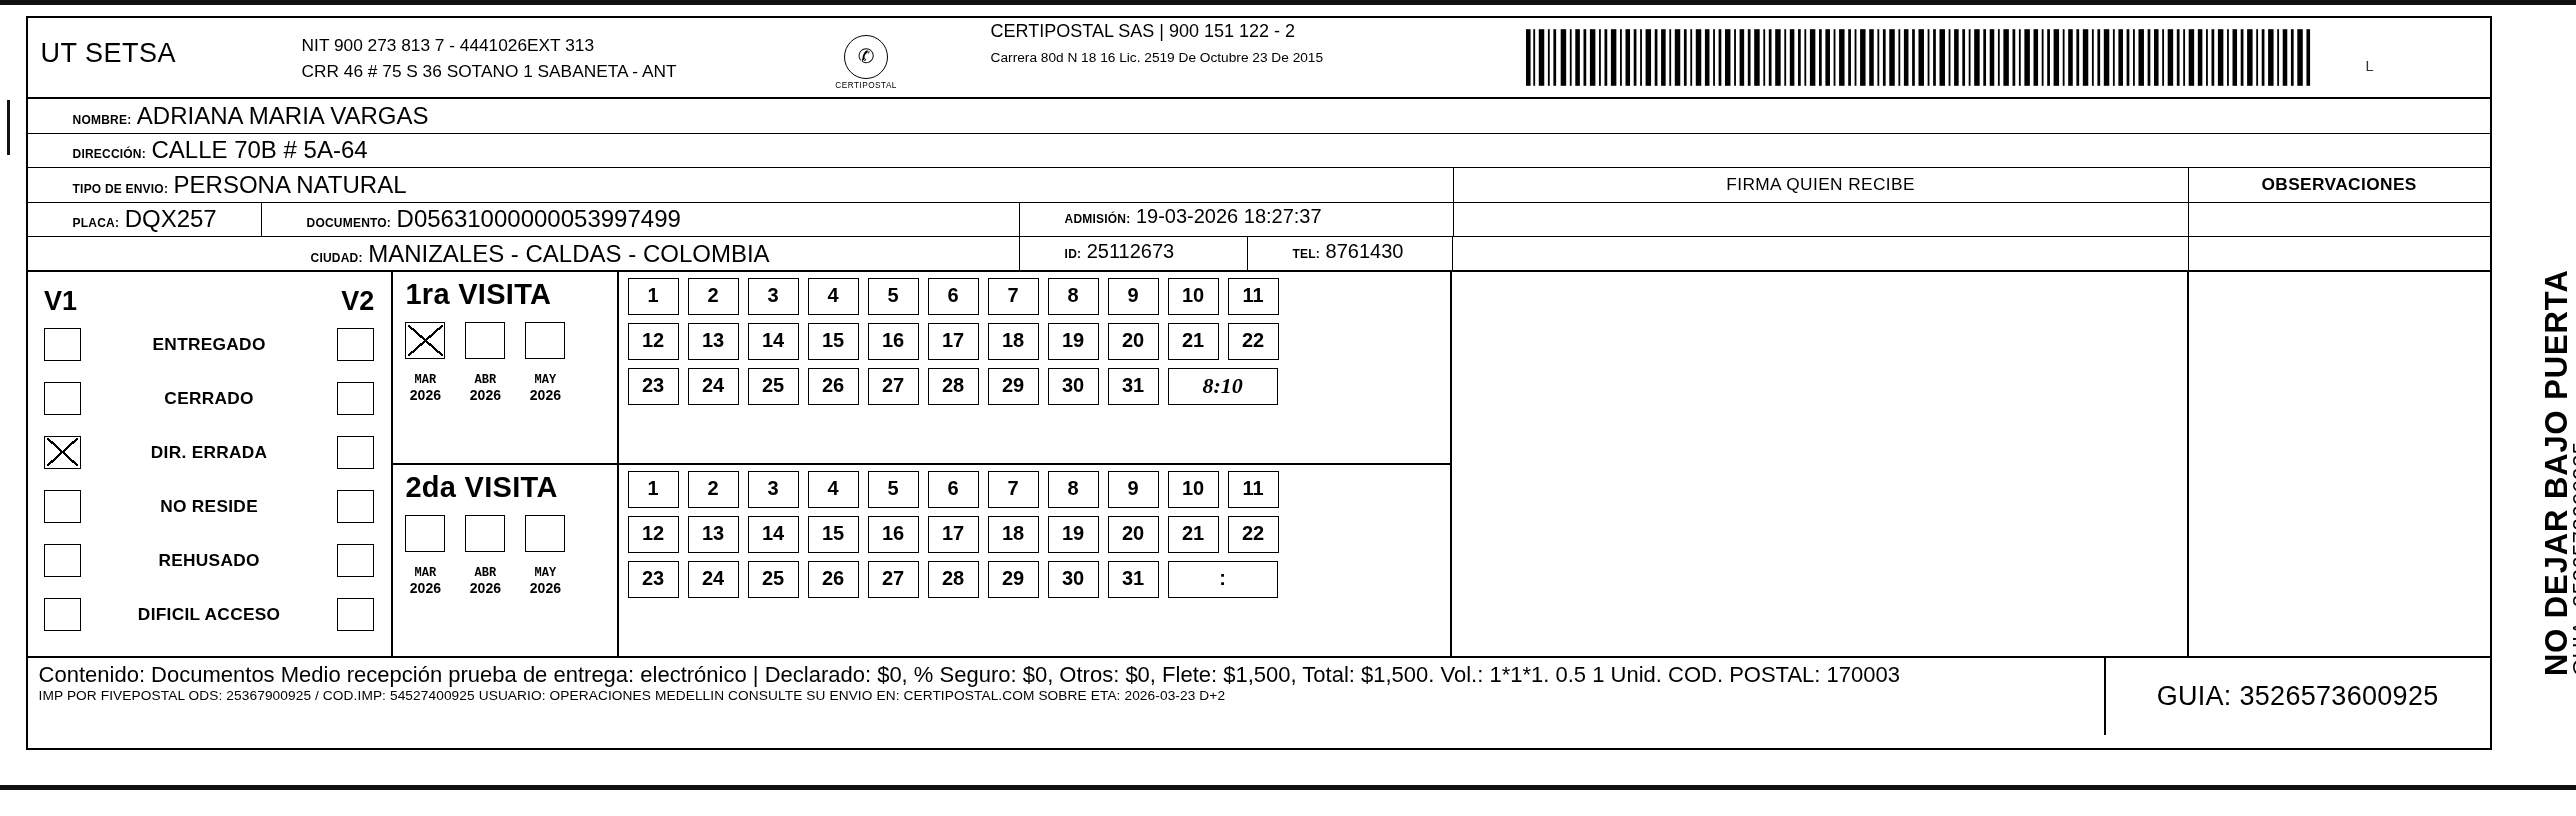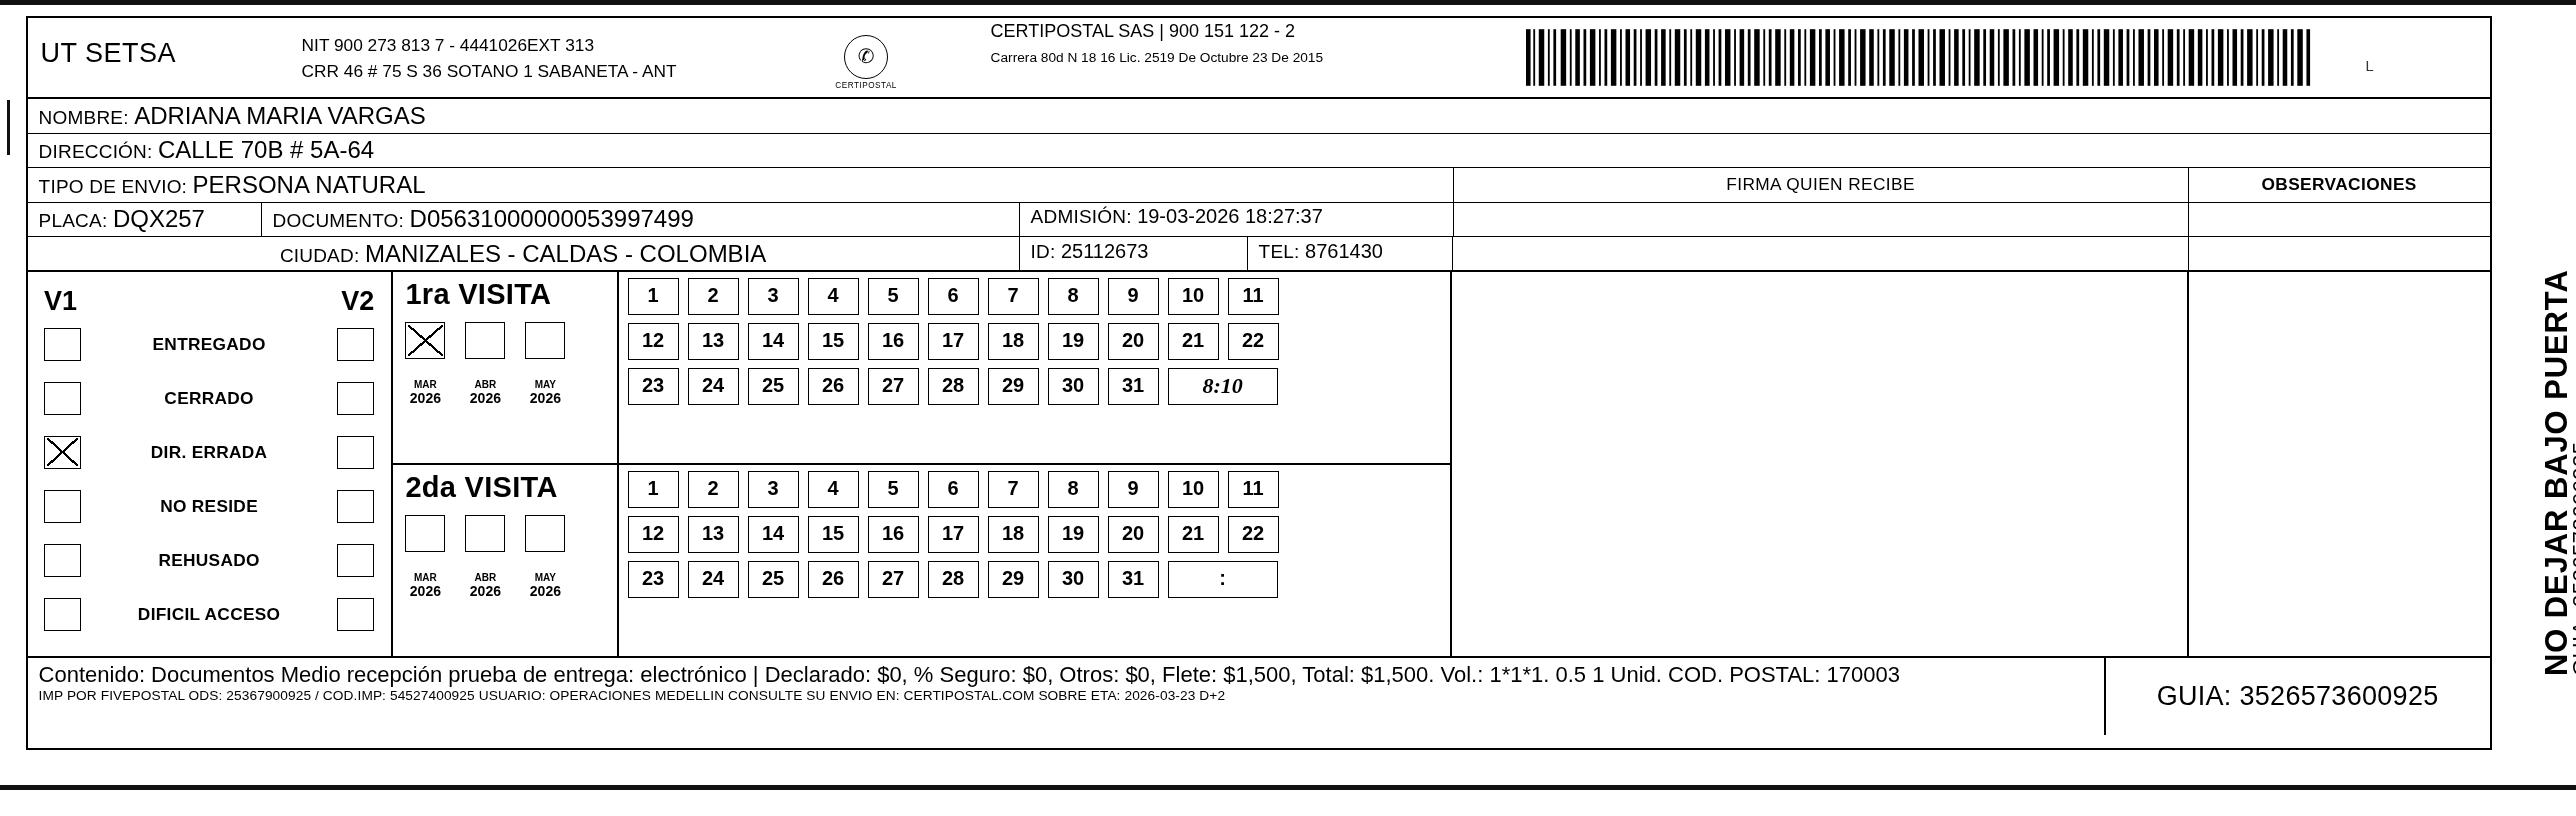--- a/index.html
+++ b/index.html
@@ -25,21 +25,21 @@
   }
   .hdr .logo .lbl{font-size:8.2px;letter-spacing:0.5px;margin-top:1.8px;}
   .hdr .cert{position:absolute;left:941px;top:0;font-size:18px;line-height:26.5px;margin-left:22px;}
   .hdr .cert .sub{font-size:13.7px;}
   .hdr .barcode{position:absolute;left:1498px;top:11px;width:785px;height:57px;}
   .hdr .barcode svg{display:block;}
   .hdr .tail{position:absolute;left:2338px;top:40px;font-size:14.6px;color:#333;}
 
   
   .row{border-bottom:1.8px solid #000;padding:2.7px 11px;font-size:0;white-space:nowrap;}
-  .k{font-size:19px;font-weight:normal;letter-spacing:0.2px;vertical-align:baseline;}
+  .k{font-size:12px;font-weight:bold;letter-spacing:0.2px;vertical-align:baseline;margin-left:34px;}
   .v{font-size:24px;vertical-align:baseline;margin-left:5.5px;}
 
   
   .split{display:flex;border-bottom:1.8px solid #000;}
   .split .left{flex:0 0 1425px;box-sizing:border-box;}
   .split .cellbox{padding:2.7px 11px;white-space:nowrap;font-size:0;}
   .vline{border-left:1.8px solid #000;}
 
   .tipo-right{flex:1;display:flex;}
   .firma{flex:1;text-align:center;font-size:17.3px;font-weight:normal;padding:5.5px 0;letter-spacing:0.4px;}
@@ -76,21 +76,21 @@
   .vleft .vt{font-size:29px;font-weight:bold;letter-spacing:0.3px;}
   .months{display:flex;gap:20px;margin-top:11px;}
   .month{text-align:center;}
   .month .mchk{width:40px;height:37px;border:1.8px solid #000;box-sizing:border-box;margin:0 auto;position:relative;}
   .month .mchk.marked::after{
     content:"";position:absolute;left:1.8px;top:1.8px;right:1.8px;bottom:1.8px;
     background:
       linear-gradient(to top right,transparent calc(50% - 1.1px),#000 calc(50% - 1.1px),#000 calc(50% + 1.1px),transparent calc(50% + 1.1px)),
       linear-gradient(to bottom right,transparent calc(50% - 1.1px),#000 calc(50% - 1.1px),#000 calc(50% + 1.1px),transparent calc(50% + 1.1px));
   }
-  .month .mn{font-size:10px;font-weight:bold;margin-top:20px;}
+  .month .mn{font-size:12px;font-weight:bold;margin-top:14px;font-family:Liberation Mono, monospace;}
   .month .my{font-size:14px;font-weight:bold;text-align:center;}
 
   .days{flex:1;padding:5.5px 7.3px 0 9px;}
   .dayrow{display:flex;gap:9px;margin-bottom:8.2px;}
   .day{
     width:51px;height:37px;border:1.8px solid #000;box-sizing:border-box;
     font-size:20px;font-weight:bold;text-align:center;line-height:33px;background:#fff;
   }
   .day.wide{width:110px;font-style:italic;font-size:22px;font-family:"Liberation Serif",serif;}
   .day.blank{width:110px;font-size:20px;}

